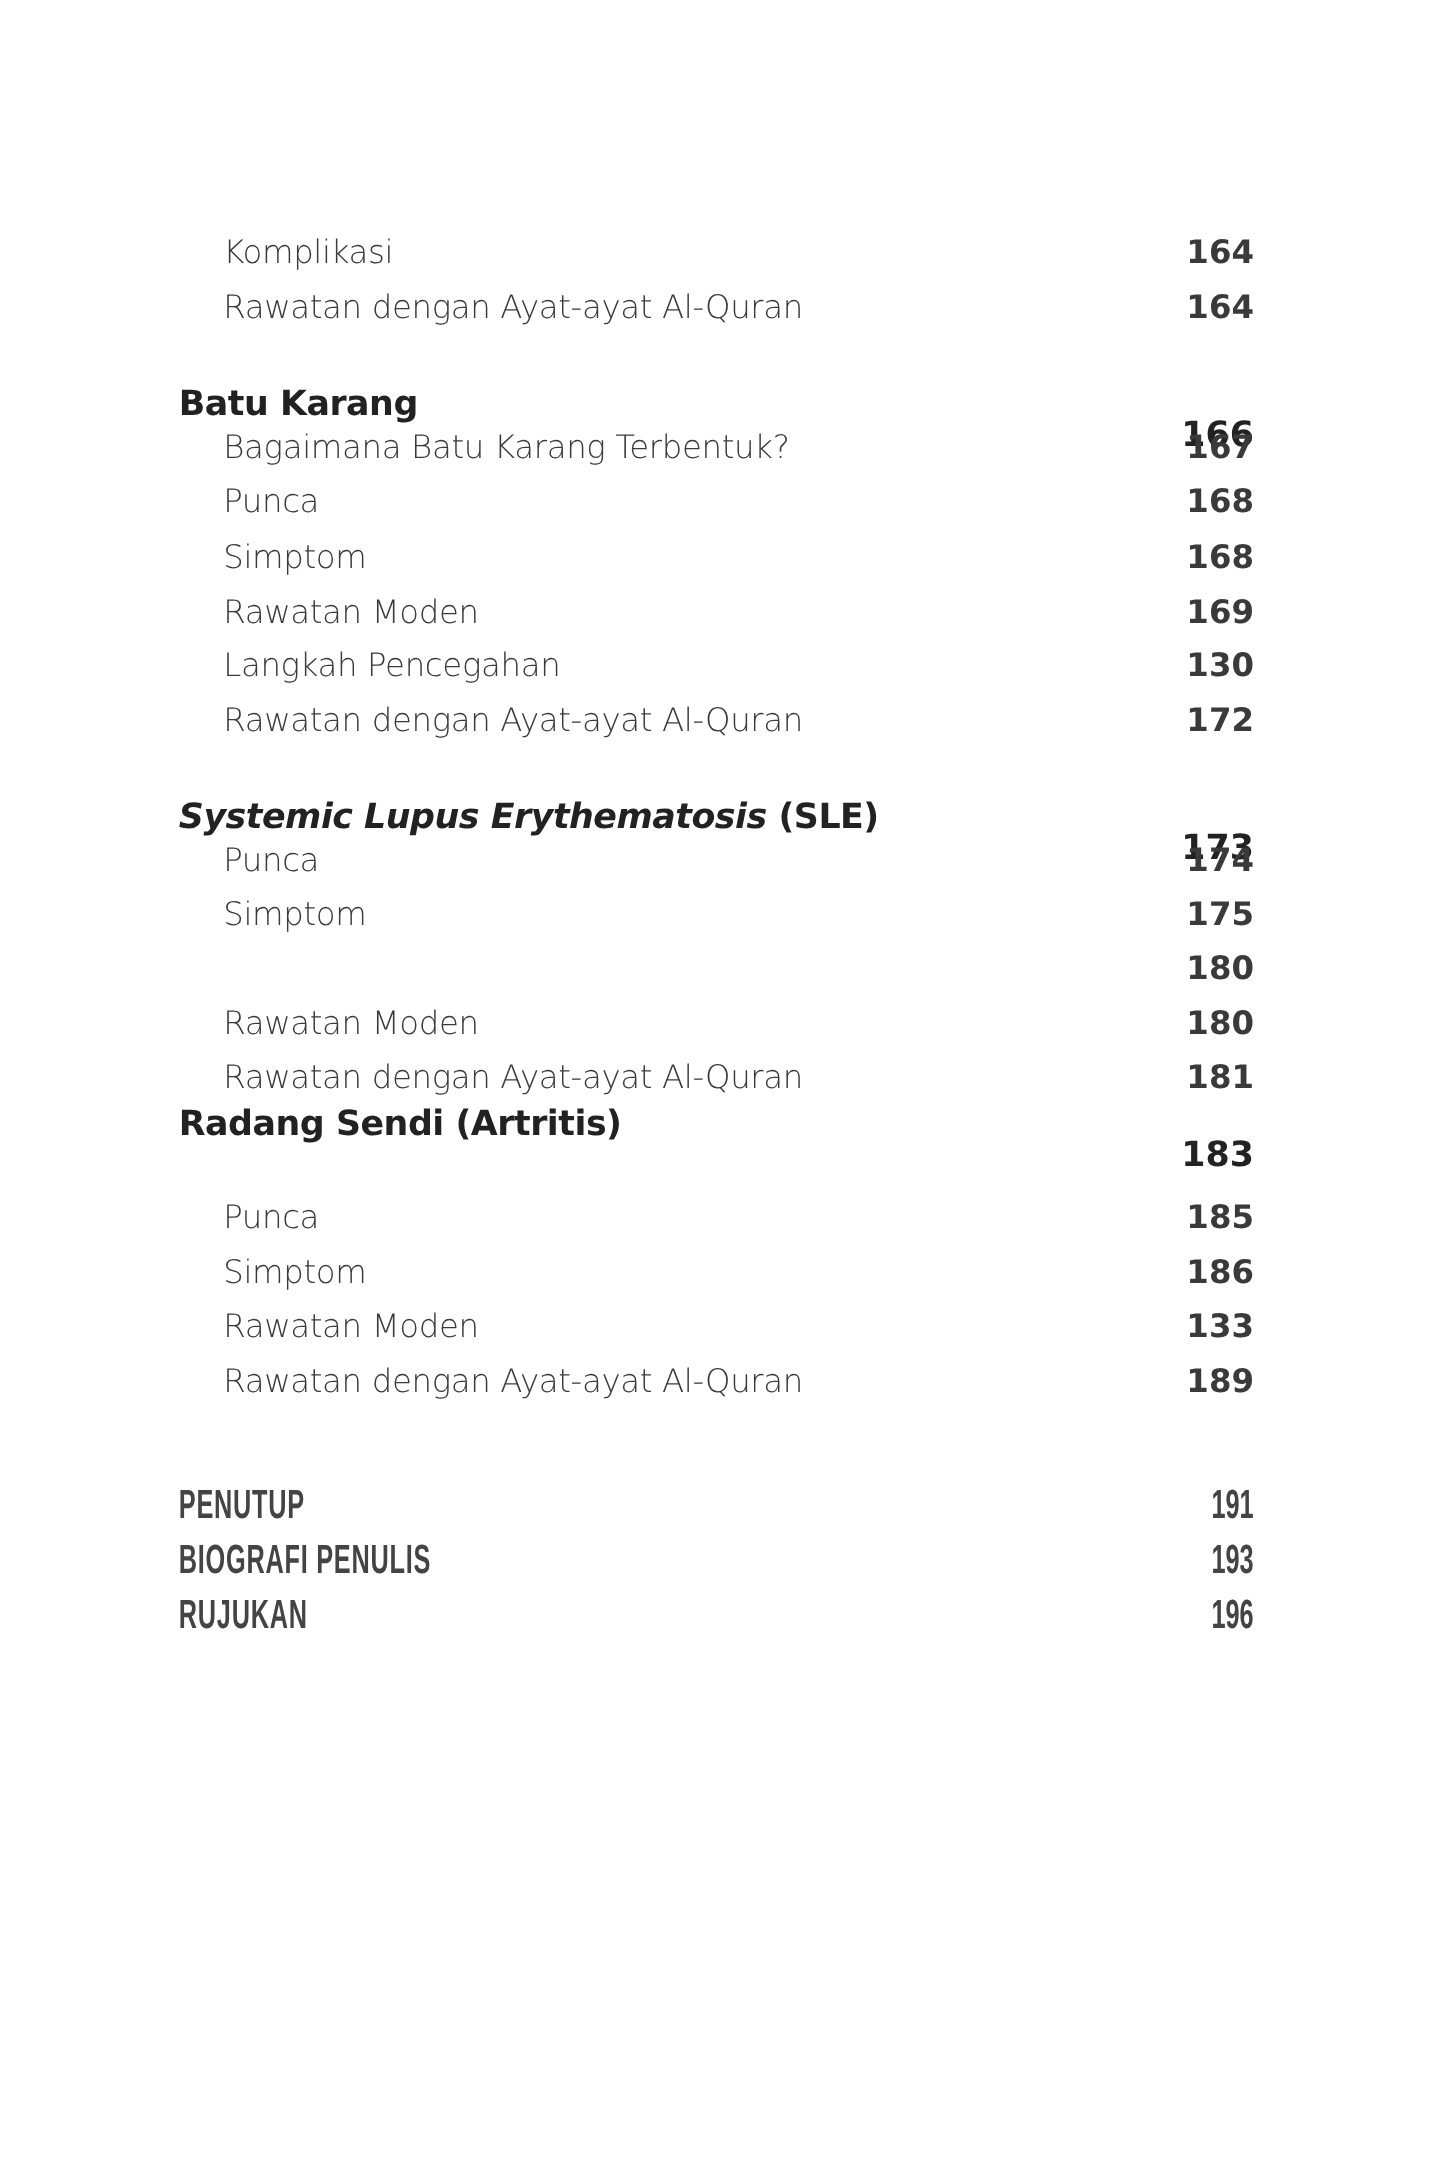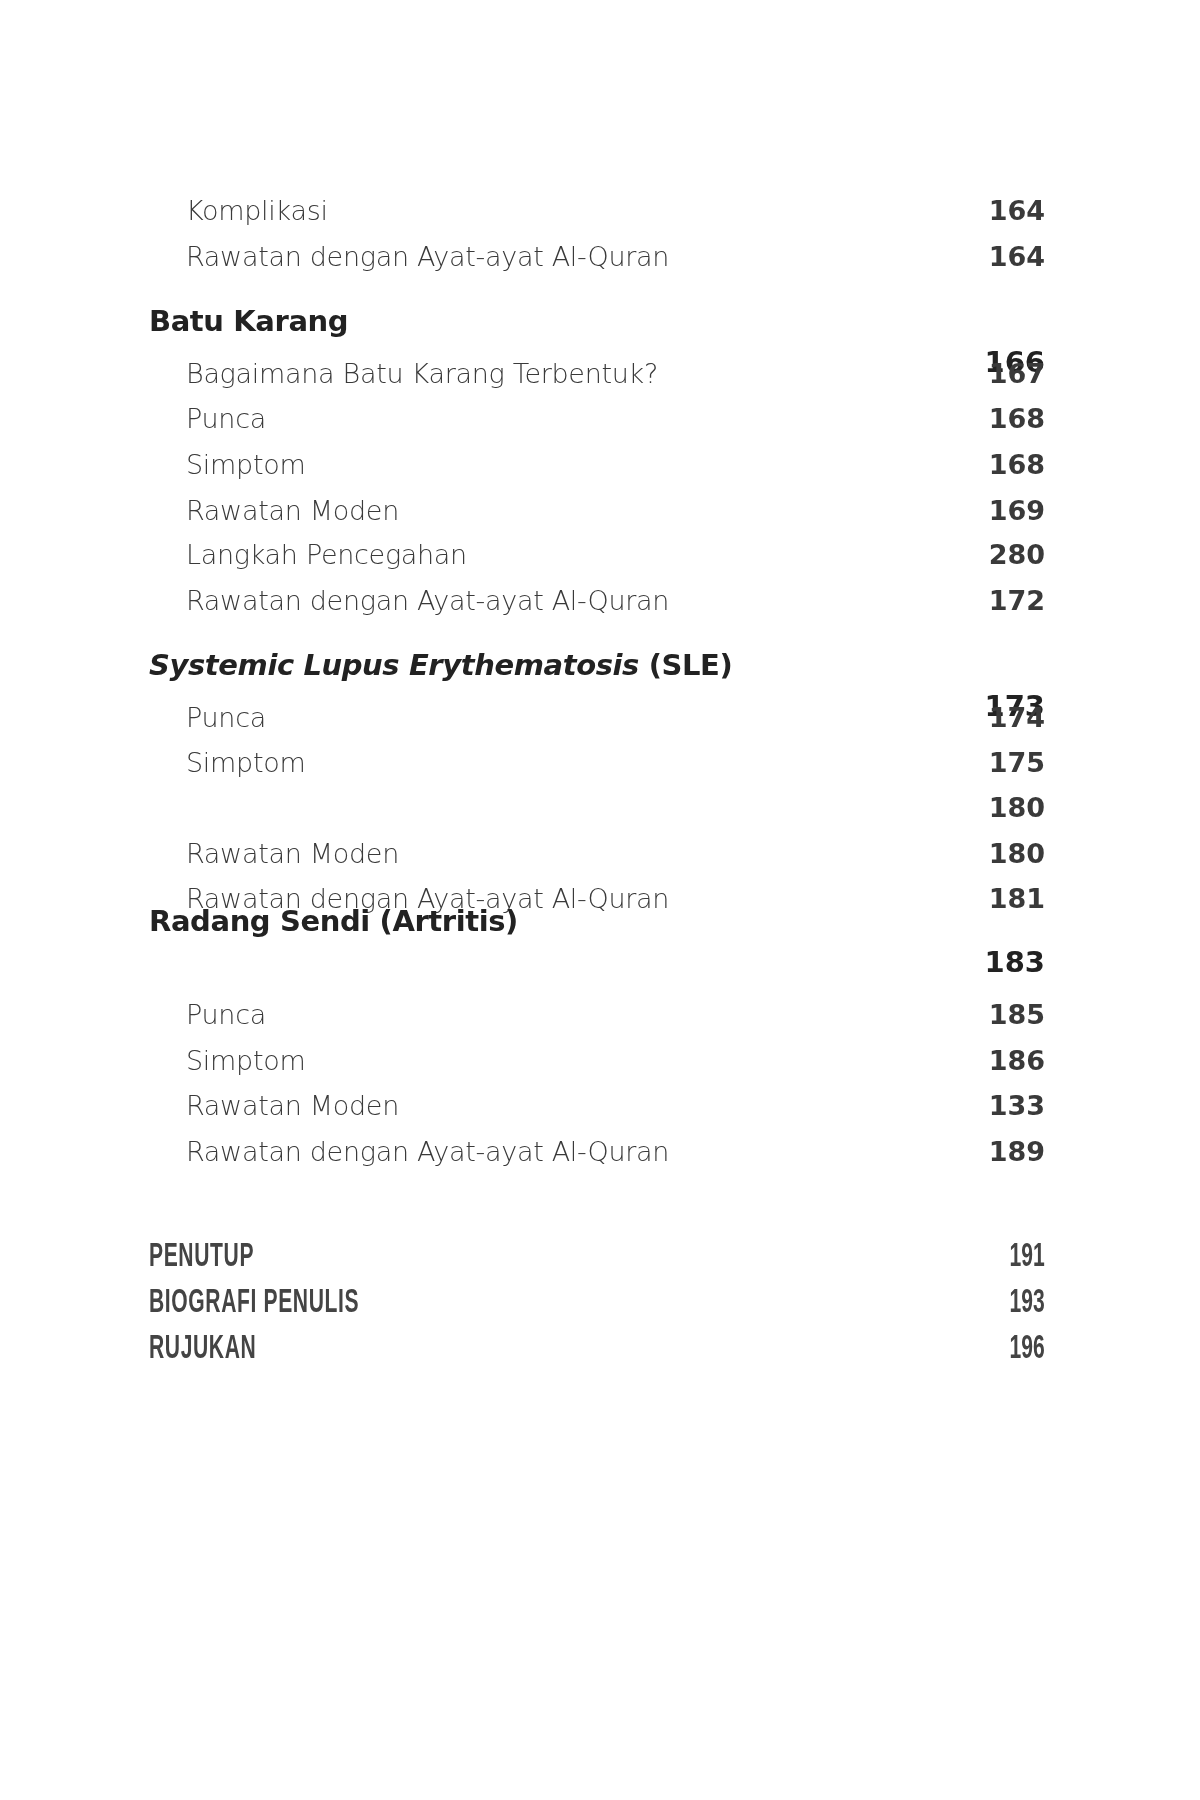--- a/index.html
+++ b/index.html
@@ -3,21 +3,21 @@
 <meta charset="utf-8">
 <style>
   html, body { margin:0; padding:0; background:#ffffff; }
   body { width:1200px; height:1800px; position:relative; overflow:hidden; font-family:"Liberation Sans", sans-serif; }
   .row { position:absolute; left:0; width:1200px; height:40px; }
   .row .t { position:absolute; top:0; line-height:40px; white-space:nowrap; }
   .row .p { position:absolute; right:155px; top:0; line-height:40px; text-align:right; }
   .sub .t { left:186px; font-size:27px; color:#333; font-weight:300; font-family:"DejaVu Sans", sans-serif; letter-spacing:-0.3px; -webkit-text-stroke:0; font-weight:200; }
   .sub .p { font-size:27px; color:#444; font-family:"DejaVu Sans", sans-serif; font-weight:700; }
   .sub .t, .sub .p { color:#3a3a3a; }
-  .head .t { left:149px; font-size:29px; color:#222; font-weight:bold; font-family:"DejaVu Sans", sans-serif; letter-spacing:-0.4px; }
+  .head .t { left:149px; font-size:29px; color:#222; font-weight:bold; font-family:"DejaVu Sans", sans-serif; letter-spacing:-0.4px;margin-top:15px; }
   .head .p { font-size:29px; color:#222; font-weight:bold; font-family:"DejaVu Sans", sans-serif;margin-top:41px; }
   .head .t i { font-style:italic; }
   .caps .t { left:149px; font-size:34px; color:#444; font-weight:bold; font-family:"Liberation Sans", sans-serif; transform:scaleX(0.62); transform-origin:left center; letter-spacing:1px; }
   .caps .p { font-size:34px; color:#444; font-weight:bold; font-family:"Liberation Sans", sans-serif; transform:scaleX(0.62); transform-origin:right center; }
 </style>
 </head>
 <body>
 
 <div>
 
@@ -45,21 +45,21 @@
   <div class="row sub" style="top:445px">
     <span class="t">Simptom</span>
     <span class="p">168</span>
   </div>
   <div class="row sub" style="top:491px">
     <span class="t">Rawatan Moden</span>
     <span class="p">169</span>
   </div>
   <div class="row sub" style="top:535px">
     <span class="t">Langkah Pencegahan</span>
-    <span class="p">280</span>
+    <span class="p">130</span>
   </div>
   <div class="row sub" style="top:581px">
     <span class="t">Rawatan dengan Ayat-ayat Al-Quran</span>
     <span class="p">172</span>
   </div>
 
   <div class="row head" style="top:645px">
     <span class="t"><i>Systemic Lupus Erythematosis</i><span style="white-space:pre"> (SLE)</span></span>
     <span class="p">173</span>
   </div>

